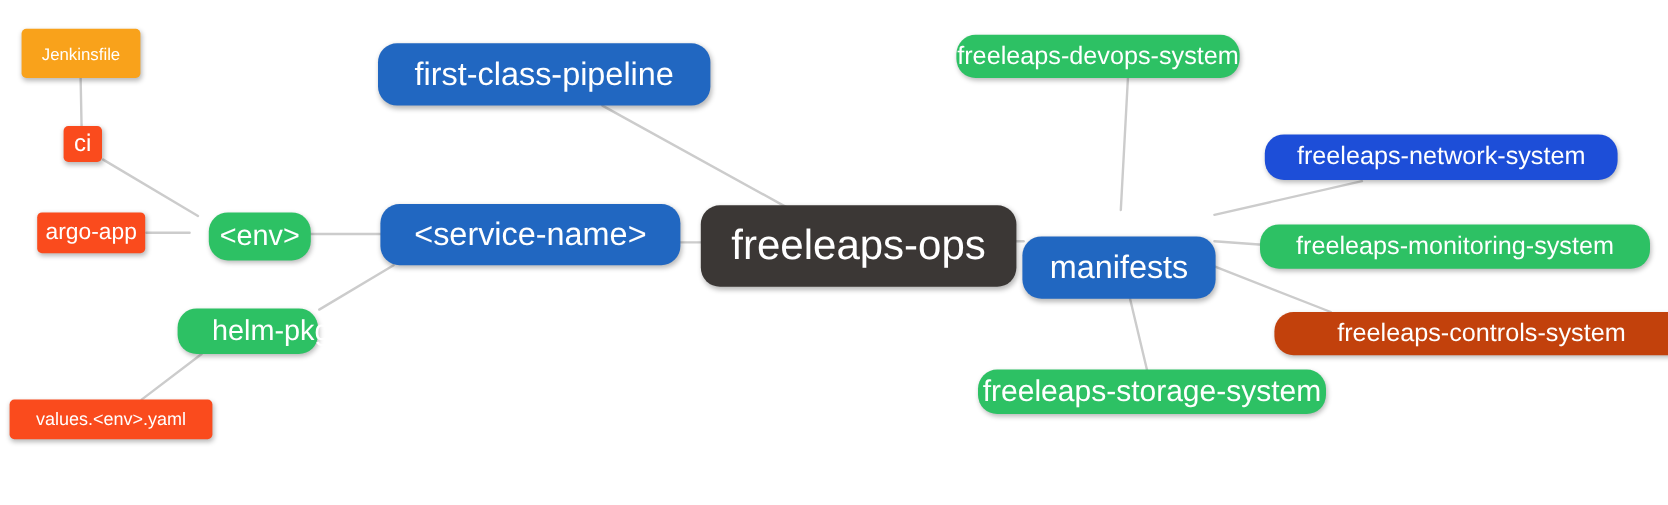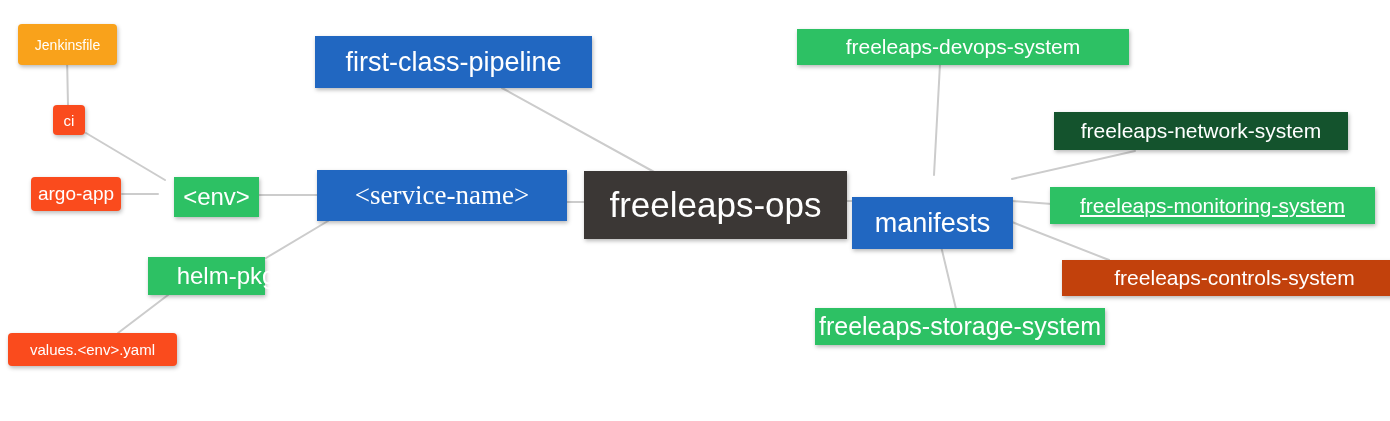--- a/index.html
+++ b/index.html
@@ -26,21 +26,21 @@
     stroke: #cccccc;
     stroke-width: 2;
     stroke-linecap: round;
   }
   .node {
     position: absolute;
     display: flex;
     align-items: center;
     justify-content: center;
     color: #ffffff;
-    border-radius: 0;
+    border-radius: 16px;
     box-shadow: 1px 2px 4px rgba(0,0,0,0.28);
     white-space: nowrap;
     box-sizing: border-box;
     cursor: pointer;
     user-select: none;
   }
   .node.small { border-radius: 4px; }
 </style>
 </head>
 <body>
@@ -61,39 +61,39 @@
     <line x1="1012" y1="179" x2="1135" y2="151"></line>
     <line x1="1012" y1="201" x2="1052" y2="204"></line>
     <line x1="1012" y1="222" x2="1109" y2="260"></line>
     <line x1="936" y1="225" x2="956" y2="309"></line>
   </svg>
 
   <div class="node" style="left: 584px; top: 171px; width: 263px; height: 68px; font-size: 35px; background: rgb(59, 55, 53); text-align: center;">freeleaps-ops</div>
 
   <div class="node" style="left: 315px; top: 36px; width: 277px; height: 52px; font-size: 27px; background: rgb(33, 103, 193);">first-class-pipeline</div>
 
-  <div class="node" style="left: 317px; top: 170px; width: 250px; height: 51px; font-size: 27px; background: rgb(33, 103, 193); font-family: Liberation Serif, serif;">&lt;service-name&gt;</div>
+  <div class="node" style="left: 317px; top: 170px; width: 250px; height: 51px; font-size: 27px; background: rgb(33, 103, 193);">&lt;service-name&gt;</div>
 
   <div class="node" style="left: 852px; top: 174px; width: 161px; height: 52px; font-size: 27px; background: rgb(33, 103, 193); margin-top: 23px;">manifests</div>
 
   <div class="node" style="left: 174px; top: 177px; width: 85px; height: 40px; font-size: 24px; background: rgb(45, 193, 100);">&lt;env&gt;</div>
 
   <div class="node" style="left: 148px; top: 257px; width: 117px; height: 38px; font-size: 24px; background: rgb(45, 193, 100); padding-left: 39px;">helm-pkg</div>
 
-  <div class="node small" style="left: 53px; top: 105px; width: 32px; height: 30px; font-size: 15px; background: rgb(250, 75, 29);">ci</div>
+  <div class="node small" style="left: 53px; top: 105px; width: 32px; height: 30px; font-size: 20px; background: rgb(250, 75, 29);">ci</div>
 
   <div class="node small" style="left: 31px; top: 177px; width: 90px; height: 34px; font-size: 19px; background: rgb(250, 75, 29);">argo-app</div>
 
   <div class="node small" style="left: 8px; top: 333px; width: 169px; height: 33px; font-size: 15px; background: rgb(250, 75, 29);">values.&lt;env&gt;.yaml</div>
 
   <div class="node small" style="left: 18px; top: 24px; width: 99px; height: 41px; font-size: 14px; background: rgb(249, 162, 27);">Jenkinsfile</div>
 
-  <div class="node" style="left: 797px; top: 29px; width: 332px; height: 36px; font-size: 21px; background: rgb(45, 193, 100);">freeleaps-devops-system</div>
+  <div class="node" style="left: 797px; top: 29px; width: 236px; height: 36px; font-size: 21px; background: rgb(45, 193, 100);">freeleaps-devops-system</div>
 
-  <div class="node" style="left: 1054px; top: 112px; width: 294px; height: 38px; font-size: 21px; background: #14532d;">freeleaps-network-system</div>
+  <div class="node" style="left: 1054px; top: 112px; width: 294px; height: 38px; font-size: 21px; background: #1d4ed8;">freeleaps-network-system</div>
 
-  <div class="node" style="left: 1050px; top: 187px; width: 325px; height: 37px; font-size: 21px; background: rgb(45, 193, 100); text-decoration: underline;">freeleaps-monitoring-system</div>
+  <div class="node" style="left: 1050px; top: 187px; width: 325px; height: 37px; font-size: 21px; background: rgb(45, 193, 100);">freeleaps-monitoring-system</div>
 
   <div class="node" style="left: 1062px; top: 260px; width: 345px; height: 36px; font-size: 21px; background: #c2410c;">freeleaps-controls-system</div>
 
   <div class="node" style="left: 815px; top: 308px; width: 290px; height: 37px; font-size: 25px; background: rgb(45, 193, 100);">freeleaps-storage-system</div>
 
 </div>
 
 </body></html>

